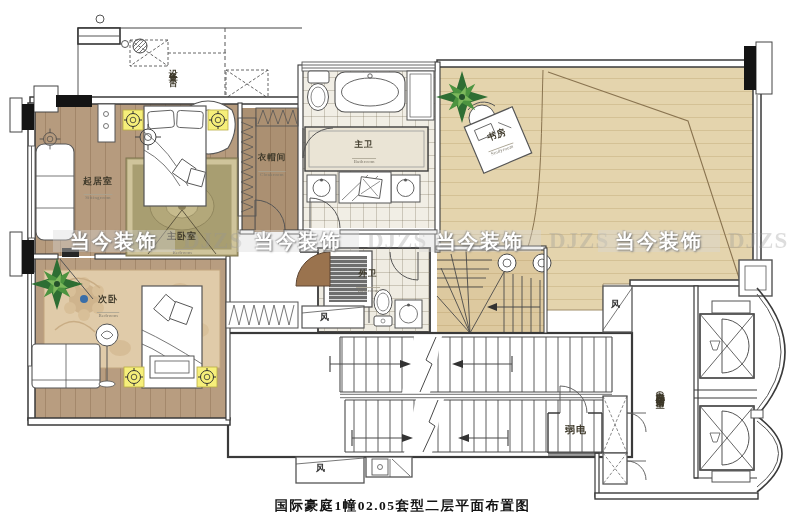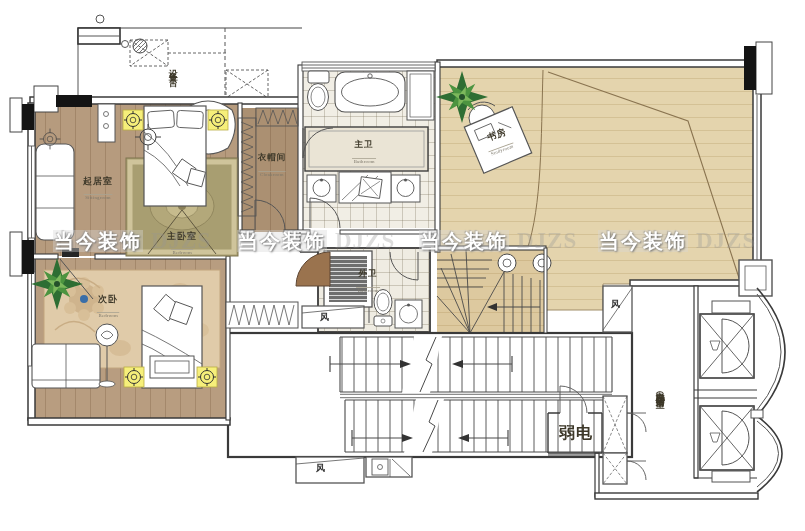--- a/index.html
+++ b/index.html
@@ -12,21 +12,21 @@
   .lbl .zh { display:block; font-weight:bold; font-size:9px; letter-spacing:1px; }
   .lbl .en { display:inline-block; font-size:6px; color:#7c776a; letter-spacing:.3px; transform:scale(.8); transform-origin:center top; border-top:.5px solid #a9a392; padding:0 2px; }
   .vert { writing-mode:vertical-rl; }
   .vert .zh { letter-spacing:3px; }
   .rot { transform:rotate(-20deg); }
   .small .zh { font-size:8.5px; }
   .wm { position:absolute; top:228px; z-index:40; white-space:nowrap;
         font-family:"Liberation Sans",sans-serif; font-weight:bold; font-size:20px;
         color:#ffffff; letter-spacing:2px;
         text-shadow:1px 1px 2px rgba(105,105,105,.9), -1px -1px 1px rgba(140,140,140,.5); }
-  .wm .wm-zh { background:rgba(215,215,215,.38); padding:0 1px; }
+  .wm .wm-zh { background:rgba(215,215,215,.38); padding:0 17px; }
   .wm .wm-latin { font-family:"Liberation Serif",serif; font-size:23px;
         color:rgba(150,150,150,.32); text-shadow:none; letter-spacing:1px; margin-left:8px; }
   .caption { position:absolute; left:0; width:100%; top:497px; text-align:center;
         font-size:13.5px; font-weight:bold; letter-spacing:1.5px; color:#141414; z-index:30; }
   .ventlbl { position:absolute; font-size:9px; font-weight:bold; color:#333; z-index:30; }
 </style>
 </head>
 <body>
 
 <div class="canvas">
@@ -408,34 +408,35 @@
 <div class="lbl small" style="left:342px; top:269px; width:52px;">
   <span class="zh">外卫</span>
   <span class="en">Bathroom</span>
 </div>
 
 <div class="lbl vert" style="left:655px; top:312px; height:155px; font-size:10.5px;">
   <span class="zh" style="letter-spacing:1px;">电梯厅（合用前室）</span>
 </div>
 
 <div class="lbl" style="left:556px; top:424px; width:40px; font-size:10.5px;">
-  <span class="zh" style="font-size:16px;">弱电</span>
+  <span class="zh" style="font-size:10px;">弱电</span>
 </div>
 
 <div class="ventlbl" style="left:320px; top:311px;">风</div>
 <div class="ventlbl" style="left:316px; top:462px;">风</div>
 <div class="ventlbl" style="left:611px; top:298px;">风</div>
 
 <div class="wm" style="left:53px;">
   <span class="wm-zh">当今装饰</span><span class="wm-latin">DJZS</span>
 </div>
 <div class="wm" style="left:237px;">
   <span class="wm-zh">当今装饰</span><span class="wm-latin">DJZS</span>
 </div>
 <div class="wm" style="left:419px;">
   <span class="wm-zh">当今装饰</span><span class="wm-latin">DJZS</span>
 </div>
 <div class="wm" style="left:598px;">
   <span class="wm-zh">当今装饰</span><span class="wm-latin">DJZS</span>
 </div>
 
+<div class="caption">国际豪庭1幢02.05套型二层平面布置图</div>
 
 </div>
 
 </body></html>

